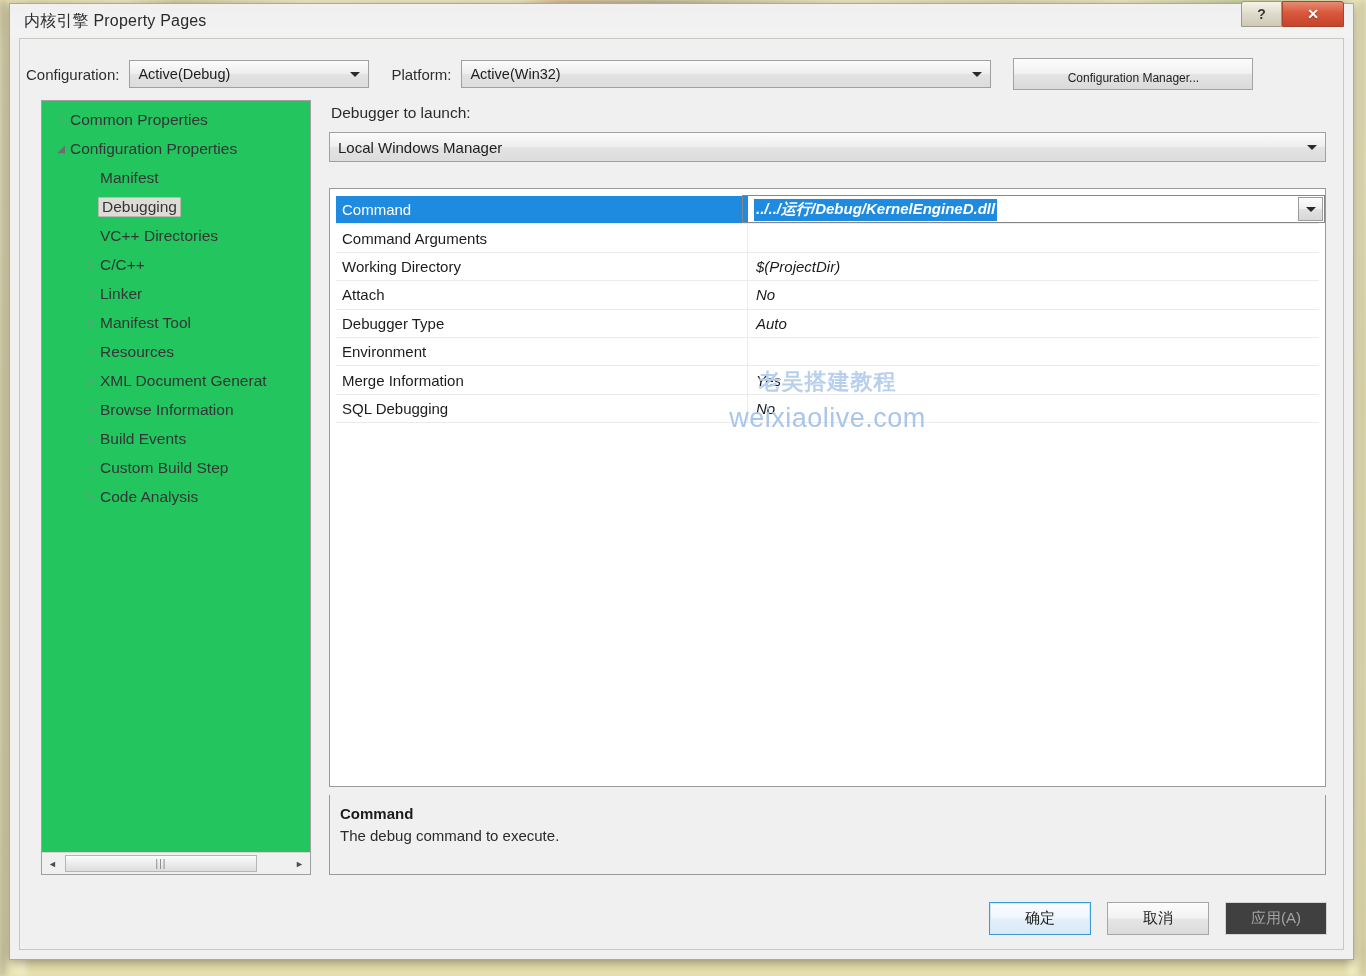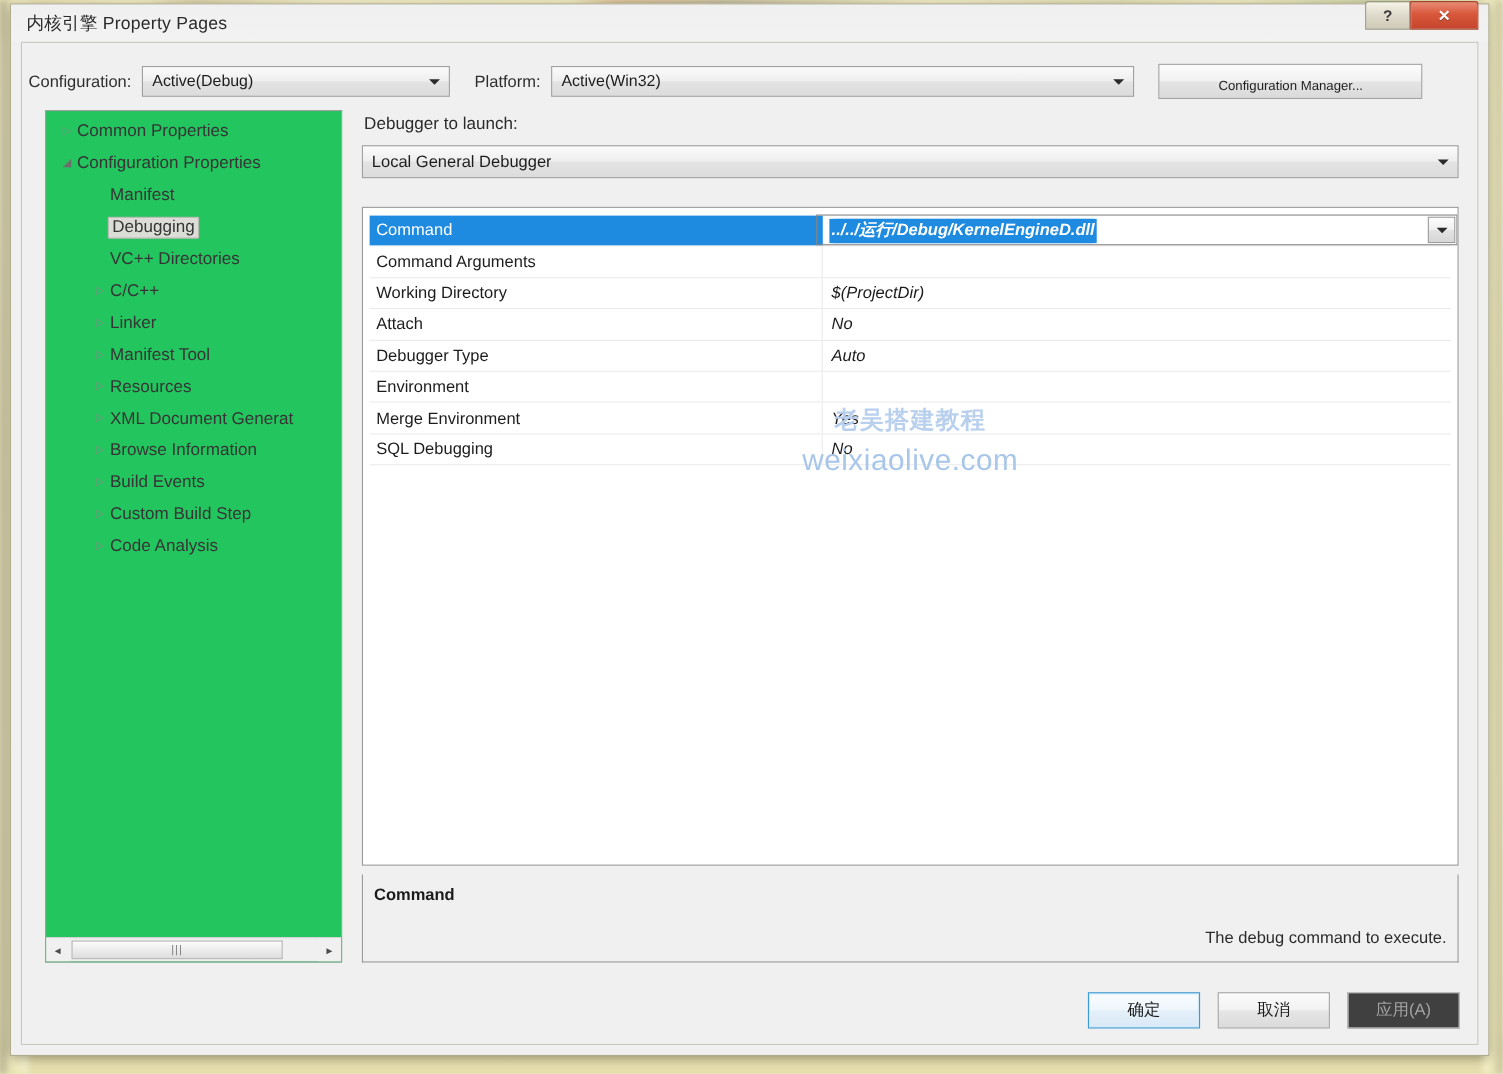--- a/index.html
+++ b/index.html
@@ -164,21 +164,21 @@
   .combo .arrow {
     position: absolute;
     right: 8px;
     top: 50%;
     margin-top: -2px;
     width: 0; height: 0;
     border-left: 5px solid transparent;
     border-right: 5px solid transparent;
     border-top: 5px solid #2a2a2a;
   }
-  #config-combo { width: 280px; margin-left: 10px; }
+  #config-combo { width: 240px; margin-left: 10px; }
   #platform-combo { width: 530px; margin-left: 10px; }
   #platform-label { margin-left: 22px; }
   #config-manager-btn {
     margin-left: 22px;
     height: 32px;
     min-width: 240px;
     padding: 12px 10px;
     font-size: 12px;
     color: #1f1f1f;
     background: linear-gradient(180deg,#fcfcfc 0%, #f1f1f1 48%, #e4e4e4 52%, #dadada 100%);
@@ -438,24 +438,23 @@
     border-top: none;
     box-sizing: border-box;
     padding: 10px 10px 0 10px;
   }
   #desc-title {
     font-size: 15px;
     font-weight: bold;
     color: #1b1b1b;
   }
   #desc-text {
-    margin-top: 22px;
+    margin-top: 5px;
     font-size: 15px;
     color: #2b2b2b;
-    text-align: right;
   }
 
   
   #button-bar {
     position: absolute;
     right: 16px;
     bottom: 14px;
     display: flex;
     gap: 16px;
   }
@@ -587,21 +586,21 @@
         <div id="tree-hspacer"></div>
         <div class="sb-arrow">►</div>
       </div>
     </div>
 
     <div id="right-pane">
 
       <div id="debugger-label">Debugger to launch:</div>
 
       <div class="combo" id="debugger-combo">
-        <span class="combo-text">Local General Debugger</span>
+        <span class="combo-text">Local Windows Manager</span>
         <span class="arrow"></span>
       </div>
 
       <div id="prop-grid">
         <div id="prop-rows">
             <div class="prow selected">
               <div class="pname">Command</div>
               <div class="pvalue">
                 <span class="vsel">../../运行/Debug/KernelEngineD.dll</span>
               </div>
@@ -620,21 +619,21 @@
             </div>
             <div class="prow">
               <div class="pname">Debugger Type</div>
               <div class="pvalue">Auto</div>
             </div>
             <div class="prow">
               <div class="pname">Environment</div>
               <div class="pvalue"></div>
             </div>
             <div class="prow">
-              <div class="pname">Merge Environment</div>
+              <div class="pname">Merge Information</div>
               <div class="pvalue">Yes</div>
             </div>
             <div class="prow">
               <div class="pname">SQL Debugging</div>
               <div class="pvalue">No</div>
             </div>
           </div>
         <div id="prop-editor-box">
           <div id="prop-editor-drop">
             <span class="arrow"></span>

